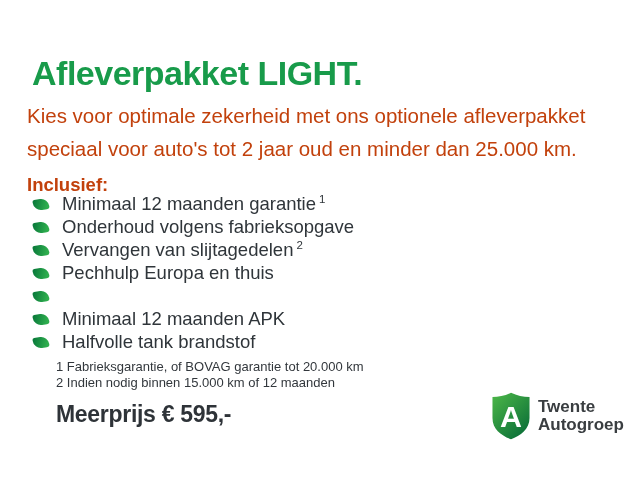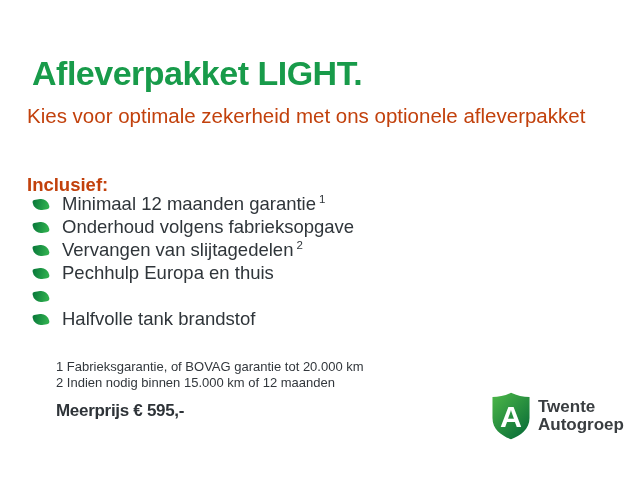--- a/index.html
+++ b/index.html
@@ -37,21 +37,21 @@
   }
   .item-text { font-size: 18.5px; color: #2f353a; }
   .item-text sup { font-size: 11.5px; margin-left: 3px; color: #2f353a; }
   .footnotes {
     position: absolute; left: 56px; top: 359px;
     font-size: 13px; line-height: 15.5px; color: #32373c;
     white-space: nowrap;
   }
   .price {
     position: absolute; left: 56px; top: 401px;
-    font-size: 17px; font-weight: 700; color: #2e3338;
+    font-size: 23px; font-weight: 700; color: #2e3338;
     letter-spacing: -0.3px;
   }
   .logo {
     position: absolute; left: 492px; top: 392px;
     display: flex; align-items: flex-start;
   }
   .logo-shield { width: 38px; height: 48px; }
   .logo-text {
     margin-left: 8px; margin-top: 6px;
     font-size: 17px; font-weight: 700; line-height: 18px; color: #3a3e41;
@@ -59,20 +59,21 @@
 </style>
 </head>
 <body>
 
 <div id="canvas">
 
   <h1 class="title">Afleverpakket LIGHT.</h1>
 
   <div class="intro">
     <div>Kies voor optimale zekerheid met ons optionele afleverpakket</div>
+    <div>speciaal voor auto's tot 2 jaar oud en minder dan 25.000 km.</div>
   </div>
 
   <div class="inclusief">Inclusief:</div>
 
   <ul class="list">
     <li class="item">
       <span class="leaf"></span>
       <span class="item-text"><span>Minimaal 12 maanden garantie</span><sup>1</sup></span>
     </li>
     <li class="item">
@@ -82,20 +83,24 @@
     <li class="item">
       <span class="leaf"></span>
       <span class="item-text"><span>Vervangen van slijtagedelen</span><sup>2</sup></span>
     </li>
     <li class="item">
       <span class="leaf"></span>
       <span class="item-text"><span>Pechhulp Europa en thuis</span><sup></sup></span>
     </li>
     <li class="item">
       <span class="leaf"></span>
+    </li>
+    <li class="item">
+      <span class="leaf"></span>
+      <span class="item-text"><span>Minimaal 12 maanden APK</span><sup></sup></span>
     </li>
     <li class="item">
       <span class="leaf"></span>
       <span class="item-text"><span>Halfvolle tank brandstof</span><sup></sup></span>
     </li>
   </ul>
 
   <div class="footnotes">
     <div>1 Fabrieksgarantie, of BOVAG garantie tot 20.000 km</div>
     <div>2 Indien nodig binnen 15.000 km of 12 maanden</div>

